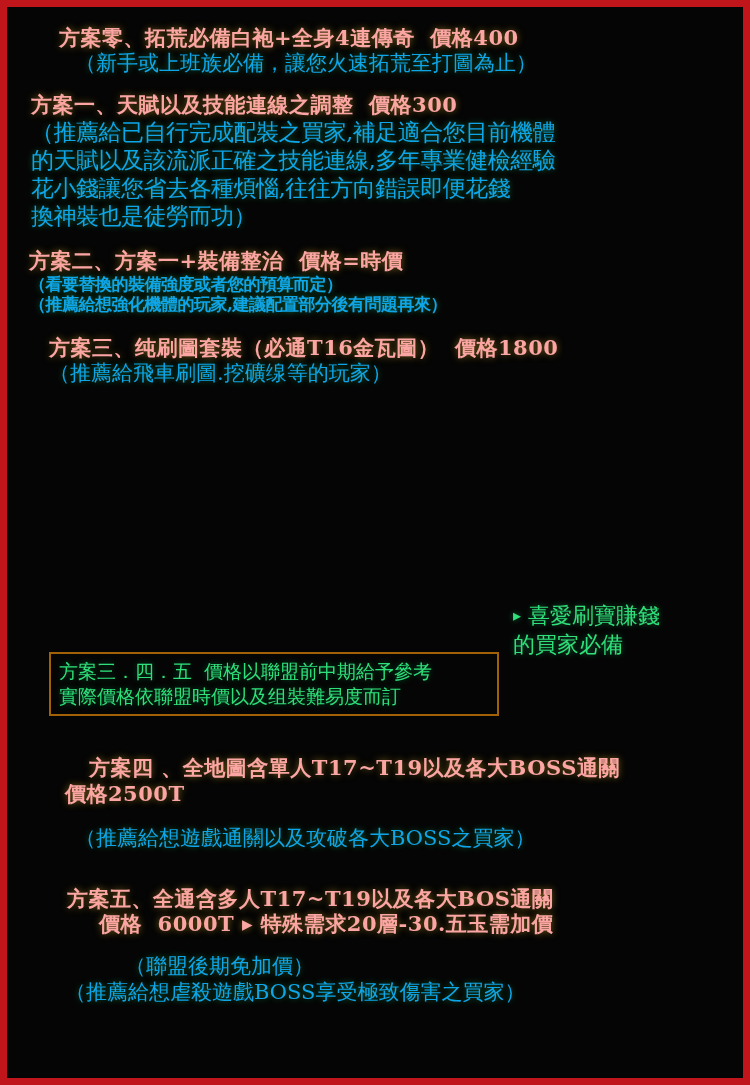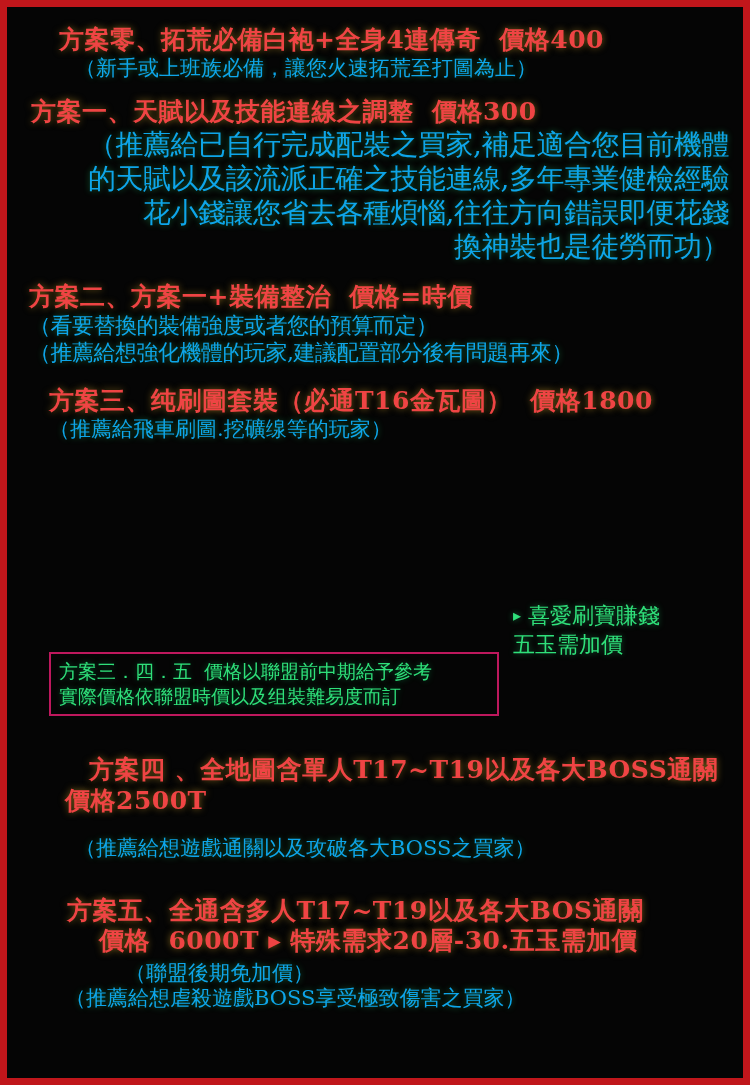--- a/index.html
+++ b/index.html
@@ -26,41 +26,41 @@
     position: absolute;
     inset: 0;
     padding: 18px 14px 10px 14px;
   }
   .line {
     white-space: pre;
     line-height: 1.22;
     text-shadow: 0 0 6px rgba(0,255,120,0.35);
   }
   .plan-head {
-    color: #ef4444;
-    font-size: 25px;
+    color: #fca5a5;
+    font-size: 21px;
     font-weight: bold;
     letter-spacing: 0.5px;
     text-shadow: 0 0 7px rgba(220,170,40,0.55);
   }
   .note {
     color: #0ea5e9;
     font-size: 21px;
     text-shadow: 0 0 6px rgba(40,225,120,0.45);
   }
   .block { margin-bottom: 6px; }
 
   .b0 { margin-left: 38px; }
   .b0 .note { margin-left: 16px; }
 
   .b1 { margin-top: 16px; margin-left: 10px; }
-  .b1 .note { margin-left: 0px; font-size: 28px; letter-spacing: -0.5px; text-align: right;}
+  .b1 .note { margin-left: 0px; font-size: 23px; letter-spacing: -0.5px;}
 
   .b2 { margin-top: 18px; margin-left: 8px; }
-  .b2 .note { margin-left: 0px; font-size: 22px; letter-spacing: -0.5px;}
+  .b2 .note { margin-left: 0px; font-size: 17px; letter-spacing: -0.5px; font-weight: bold;}
 
   .b3 { margin-top: 20px; margin-left: 28px; }
   .b3 .note { }
 
   .side-note {
     position: absolute;
     right: 20px;
     top: 595px;
     width: 210px;
     color: #2fe07a;
@@ -69,21 +69,21 @@
     text-shadow: 0 0 6px rgba(40,225,120,0.45);
     white-space: pre;
   }
   .arrow { font-size: 16px; vertical-align: 2px; }
 
   .boxed {
     position: absolute;
     left: 42px;
     top: 645px;
     width: 450px;
-    border: 2px solid #be185d;
+    border: 2px solid #a16207;
     padding: 5px 8px 6px 8px;
   }
   .boxed .line {
     color: #2fe07a;
     font-size: 19px;
     line-height: 1.3;
   }
   .lower { position: absolute; left: 2px; right: 0; top: 748px; padding: 0 20px; }
   .indent-1 { margin-left: 60px; }
   .indent-2 { margin-left: 36px; }
@@ -117,36 +117,36 @@
       <div class="line note">（看要替換的裝備強度或者您的預算而定）</div>
       <div class="line note">（推薦給想強化機體的玩家,建議配置部分後有問題再來）</div>
     </div>
 
     <div class="block b3">
       <div class="line plan-head">方案三、纯刷圖套裝（必通T16金瓦圖）  價格1800</div>
       <div class="line note">（推薦給飛車刷圖.挖礦缐等的玩家）</div>
     </div>
 
     <div class="side-note"><span class="arrow">▸</span> <span>喜愛刷寶賺錢</span>
-<span>五玉需加價</span></div>
+<span>的買家必備</span></div>
 
     <div class="boxed">
       <div class="line">方案三．四．五  價格以聯盟前中期給予參考</div>
       <div class="line">實際價格依聯盟時價以及组裝難易度而訂</div>
     </div>
 
     <div class="lower">
       <div class="block">
         <div class="line plan-head indent-1">方案四 、全地圖含單人T17~T19以及各大BOSS通關</div>
         <div class="line plan-head indent-2">價格2500T</div>
         <div class="line note indent-3" style="margin-top:20px;">（推薦給想遊戲通關以及攻破各大BOSS之買家）</div>
       </div>
 
       <div class="block" style="margin-top:34px;">
         <div class="line plan-head indent-4">方案五、全通含多人T17~T19以及各大BOS通關</div>
         <div class="line plan-head indent-7">價格  6000T ▸ 特殊需求20層-30.五玉需加價</div>
-        <div class="line note indent-6" style="margin-top:4px;">（聯盟後期免加價）</div>
+        <div class="line note indent-6" style="margin-top:17px;">（聯盟後期免加價）</div>
         <div class="line note indent-5">（推薦給想虐殺遊戲BOSS享受極致傷害之買家）</div>
       </div>
     </div>
 
   </div>
 </div>
 
 </body></html>

